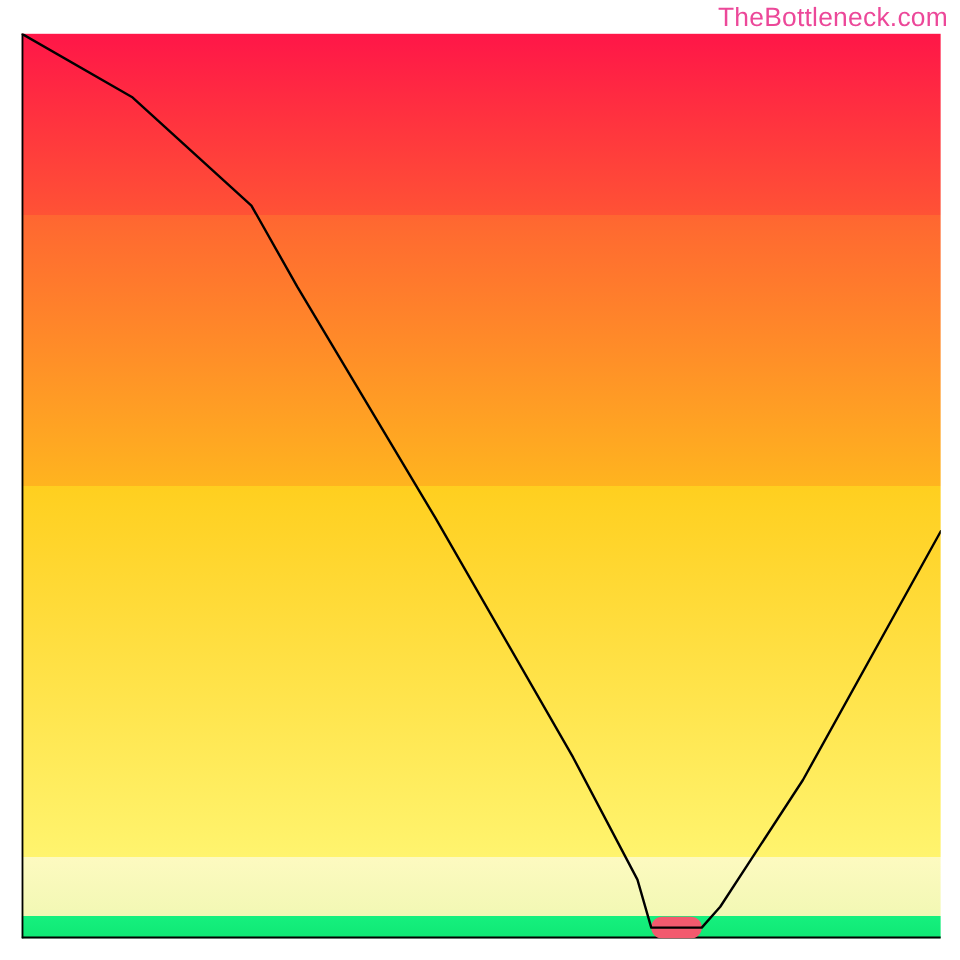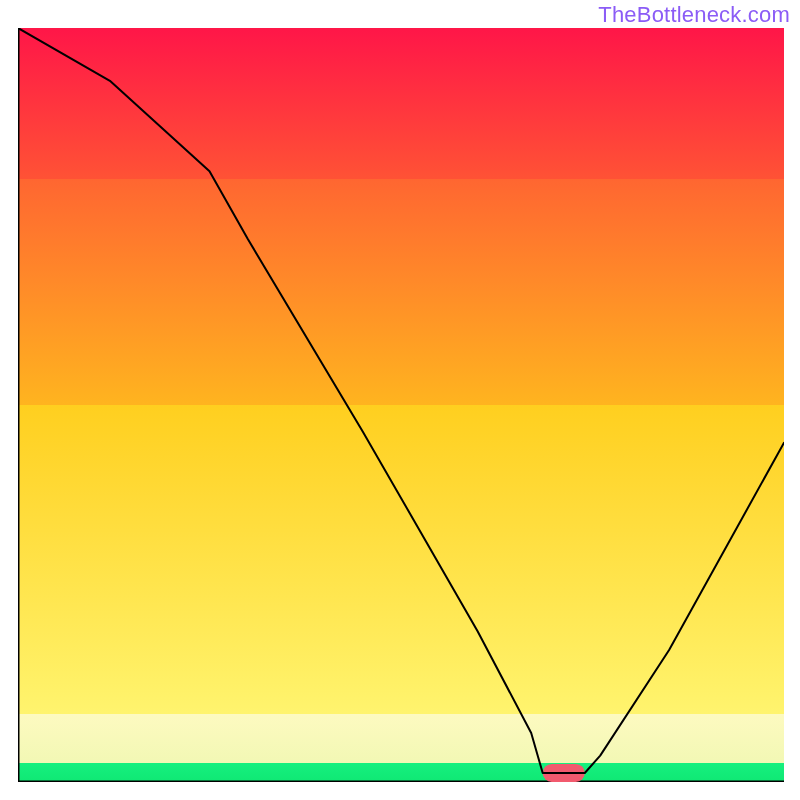--- a/index.html
+++ b/index.html
@@ -12,21 +12,21 @@
   }
   .container {
     position: relative;
     width: 800px;
     height: 800px;
   }
   .watermark {
     position: absolute;
     top: 2px;
     right: 10px;
-    color: #8b5cf6;
+    color: #ec4899;
     font-size: 22px;
     font-weight: 500;
     letter-spacing: 0.2px;
     z-index: 10;
   }
   .chart-area {
     position: absolute;
     left: 18px;
     top: 28px;
     width: 766px;

